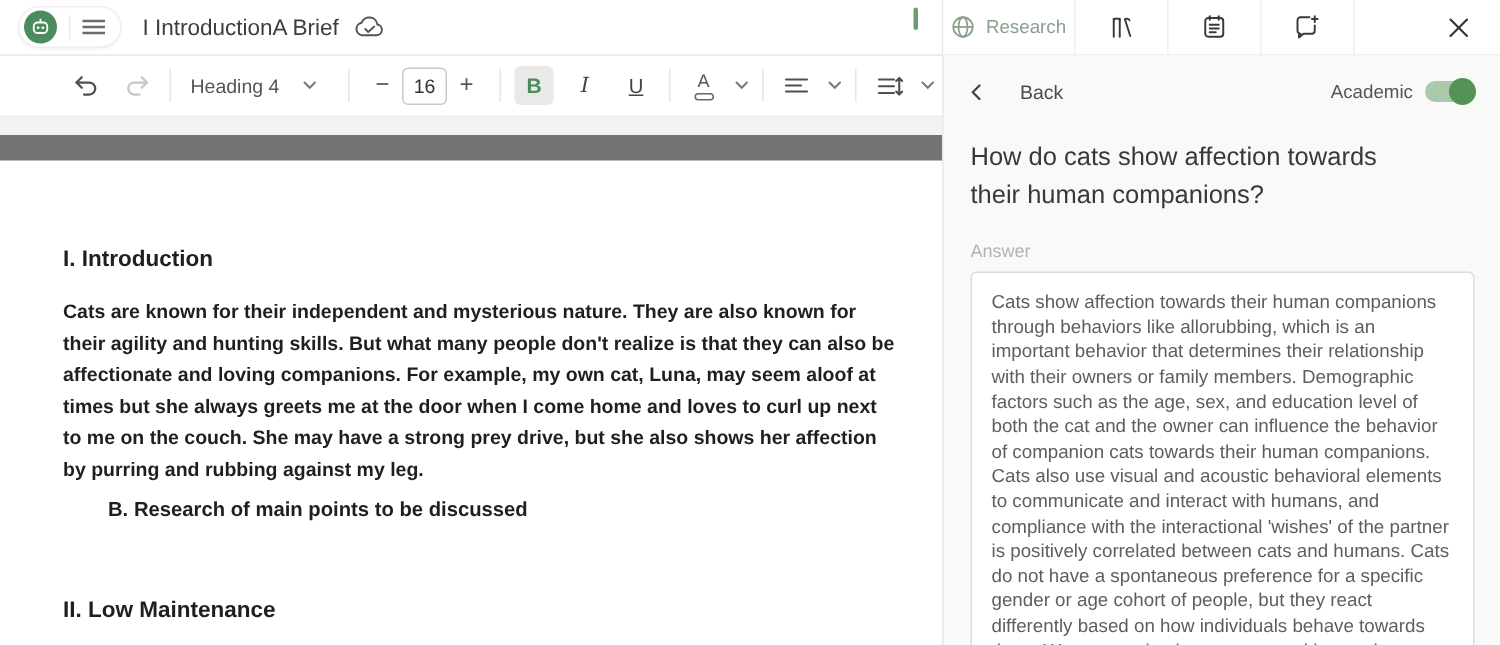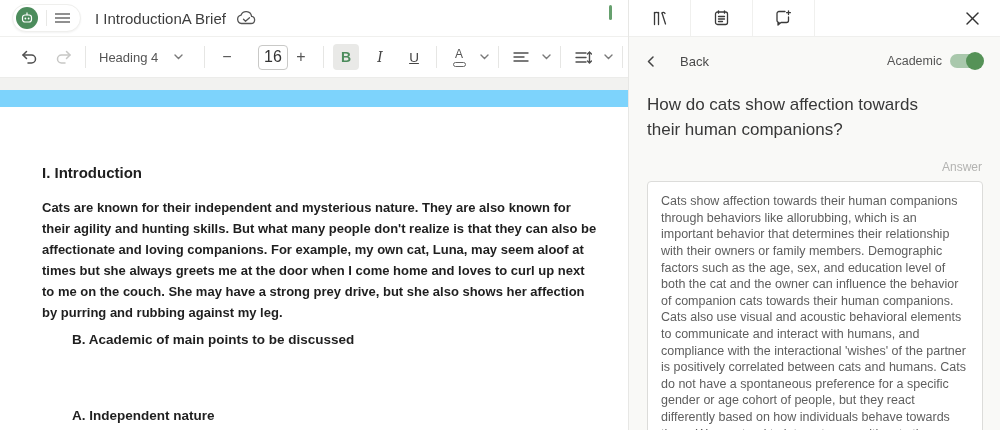--- a/index.html
+++ b/index.html
@@ -1,43 +1,43 @@
 <!DOCTYPE html>
 <html><head>
 <meta charset="utf-8">
 <style>
   * { margin:0; padding:0; box-sizing:border-box; }
   html,body { width:1000px; height:430px; overflow:hidden; background:#fff;
     font-family:"Liberation Sans", sans-serif; }
-  .app { position:relative; width:824px; height:430px; background:#7dd3fc; }
+  .app { position:relative; width:824px; height:430px; background:#737373; }
 
   
   .header { position:absolute; left:0; top:0; width:628px; height:37px; background:#fff;
     display:flex; align-items:center; border-bottom:1px solid #f0f0ee; }
   .logo-pill { display:flex; align-items:center; margin-left:12px; height:28px;
     background:#fff; border:1px solid #efefed; border-radius:15px; padding:0 10px 0 3px;
     box-shadow:0 1px 2px rgba(0,0,0,0.05); }
   .logo-circle { width:22px; height:22px; border-radius:50%; background:#4c8c5c;
     display:flex; align-items:center; justify-content:center; }
   .pill-sep { width:1px; height:16px; background:#e8e8e6; margin:0 8px; }
   .doc-title { margin-left:14px; font-size:15px; color:#3d3d3d; }
   .cloud { margin-left:10px; display:flex; align-items:center; }
 
   
   .toolbar { position:absolute; left:0; top:37px; width:1000px; height:41px; background:#fff;
-    border-bottom:1px solid #ececea; display:flex; align-items:center; padding-left:16px; }
+    border-bottom:1px solid #ececea; display:flex; align-items:center; padding-left:44px; }
   .tb-btn { display:flex; align-items:center; justify-content:center; height:26px; min-width:26px;
     border-radius:4px; color:#555; cursor:pointer; }
   .tb-sep { width:1px; height:22px; background:#e6e6e4; margin:0 9px; }
   .tb-gap { width:8px; }
   .dropdown { display:flex; align-items:center; justify-content:space-between; height:26px;
     padding:0 4px; color:#555; font-size:13px; cursor:pointer; }
   .chev { margin-left:8px; display:flex; }
   .size-box { width:30px; height:25px; border:1px solid #c9c9c7; border-radius:4px;
-    display:flex; align-items:center; justify-content:center; font-size:16px; color:#333;margin-left:18px; }
+    display:flex; align-items:center; justify-content:center; font-size:13px; color:#333; }
   .bold-btn { background:#e9e9e7; color:#4c8c5c; font-weight:bold; font-size:14px; }
   .italic-btn { font-family:"DejaVu Serif", serif; font-style:italic; font-size:14px; color:#444; }
   .underline-btn { text-decoration:underline; font-size:13.5px; color:#444; }
   .color-btn { flex-direction:column; font-size:12px; color:#555; line-height:1; }
   .color-bar { margin-top:2px; width:13px; height:5px; border:1px solid #666; border-radius:3px; }
 
   
   .gray-strip { position:absolute; left:0; top:78px; width:628px; height:12px; background:#f2f2f0; }
   .page { position:absolute; left:0; top:90px; width:628px; height:340px; background:#fff;margin-top:17px; }
   .doc-body { padding:57px 0 0 42px; width:600px; color:#1f1f1f; font-weight:bold; }
@@ -65,21 +65,21 @@
 
   .panel-content { padding:0 18px; }
   .back-row { height:40px; margin-top:4px; display:flex; align-items:center; }
   .back-btn { display:flex; align-items:center; gap:26px; font-size:13px; color:#4a4a4a; cursor:pointer; }
   .academic { margin-left:auto; display:flex; align-items:center; gap:8px; font-size:12.5px; color:#555;text-align:center; }
   .toggle { position:relative; width:32px; height:14px; border-radius:7px; background:#a9c8ac; cursor:pointer; }
   .knob { position:absolute; right:-2px; top:-2px; width:18px; height:18px; border-radius:50%; background:#559257; }
 
   .question { margin-top:12px; font-size:17px; font-weight:400; color:#383838; line-height:1.45;
     width:300px; }
-  .answer-label { margin-top:18px; font-size:12px; color:#b3b3b1;text-align:right; }
+  .answer-label { margin-top:18px; font-size:12px; color:#b3b3b1; }
   .answer-box { margin-top:7px; width:336px; height:300px; background:#fff; border:1px solid #dcdcda;
     border-radius:4px; padding:11px 13px; font-size:12.5px; line-height:16.6px; color:#5e5e5e;
     overflow:hidden; cursor:text; }
 
   svg { display:block; }
 </style>
 </head>
 <body>
 
 <div class="app">
@@ -212,29 +212,38 @@
           <line x1="5" y1="11" x2="15" y2="11"></line>
       </svg>
     </div>
   </div>
 
   <div class="gray-strip"></div>
   <div class="page">
     <div class="doc-body">
       <div class="doc-h1">I. Introduction</div>
       <div class="doc-p">Cats are known for their independent and mysterious nature. They are also known for their agility and hunting skills. But what many people don't realize is that they can also be affectionate and loving companions. For example, my own cat, Luna, may seem aloof at times but she always greets me at the door when I come home and loves to curl up next to me on the couch. She may have a strong prey drive, but she also shows her affection by purring and rubbing against my leg.</div>
-      <div class="doc-sub">B. Academic of main points to be discussed</div>
+      <div class="doc-sub">B. Research of main points to be discussed</div>
       <div class="sp-lg"></div>
+      <div class="doc-h1">II. Low Maintenance</div>
       <div class="sp-md"></div>
       <div class="doc-sub">A. Independent nature</div>
     </div>
   </div>
 
   <div class="panel">
     <div class="tabbar">
+      <div class="tab tab-research">
+        <svg width="16" height="16" viewBox="0 0 16 16" fill="none" stroke="#8b9f8d" stroke-width="1.2">
+          <circle cx="8" cy="8" r="6.5"></circle>
+            <ellipse cx="8" cy="8" rx="3" ry="6.5"></ellipse>
+            <line x1="1.5" y1="8" x2="14.5" y2="8"></line>
+        </svg>
+        <span>Research</span>
+      </div>
       <div class="tab tab-icon">
         <span>
           <svg width="16" height="15" viewBox="0 0 16 15" fill="none" stroke="#3a3a3a" stroke-width="1.3" stroke-linecap="round">
             <path d="M2.5 1.5 V13.5"></path>
               <path d="M6.5 1.5 V13.5"></path>
               <path d="M10 2 L13.5 13"></path>
             <path d="M2.5 2.2 C3.2 1 5.8 1 6.5 2.2 M10 2 C10.5 1.2 12.5 1.2 13 2.5"></path>
           </svg>
         </span>
       </div>

